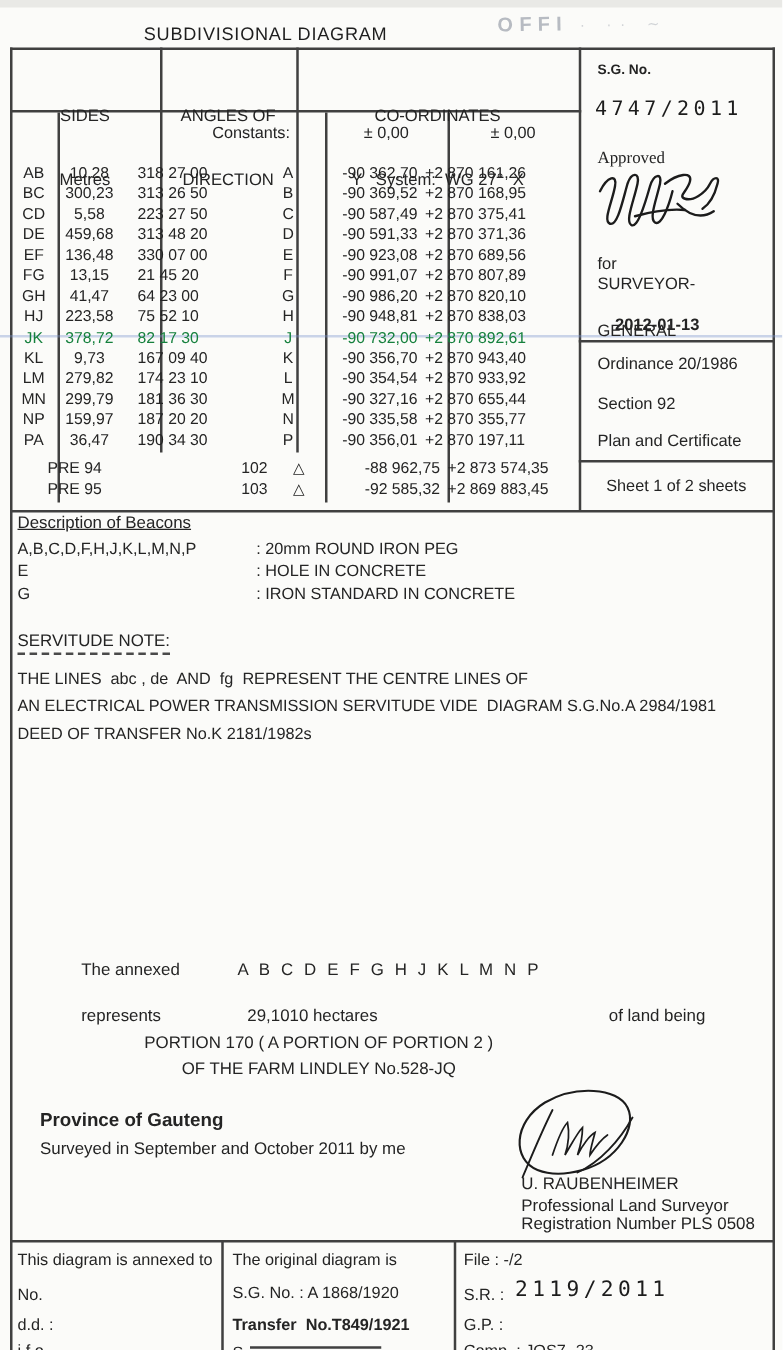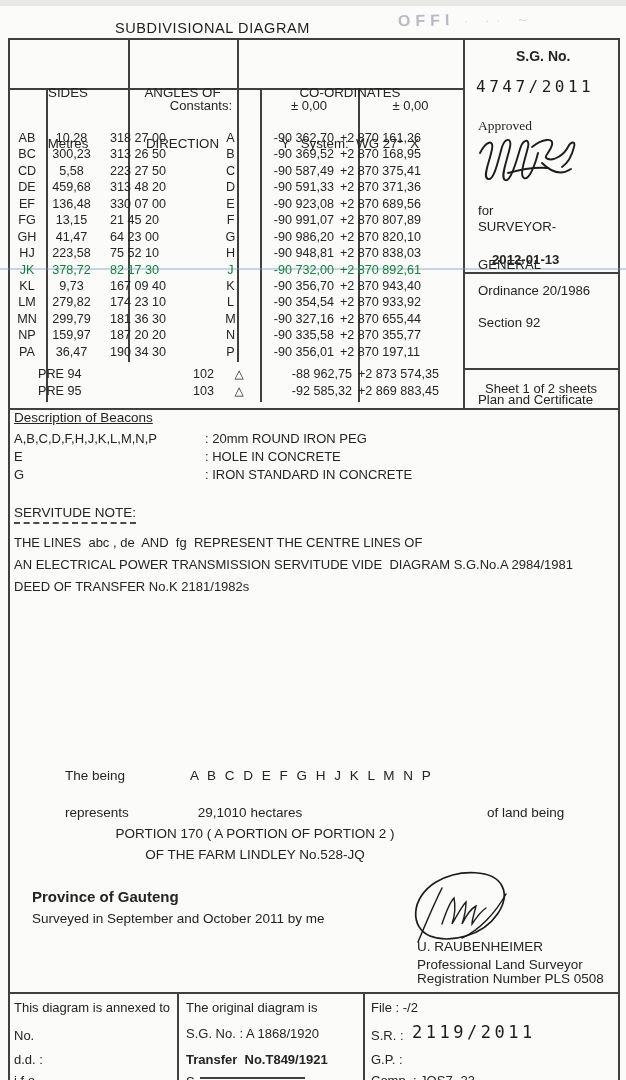--- a/index.html
+++ b/index.html
@@ -229,38 +229,38 @@
       <div class="prow">
         <div class="p-name">PRE 95</div>
         <div class="p-num">103</div>
         <div class="p-tri">△</div>
         <div class="c-y">-92 585,32</div>
         <div class="c-x">+2 869 883,45</div>
       </div>
 
   </div>
 
-  <div class="rp" style="top:48px;font-weight:700;font-size:14px;margin-left:38px;">S.G. No.</div>
+  <div class="rp" style="top:48px;font-weight:700;font-size:11px;">S.G. No.</div>
   <div class="stampnum" style="position:absolute;left:476px;top:77px;">4747/2011</div>
   <div class="rp" style="top:118px;font-size:13.5px;font-family:Liberation Serif, serif;">Approved</div>
   <svg style="position:absolute;left:472px;top:133px;" width="120" height="58" viewBox="0 0 120 58">
     <g fill="none" stroke="#1c1c1c" stroke-width="1.9" stroke-linecap="round">
       <path d="M8 20 C14 8 22 6 20 16 C18 28 10 44 16 46 C22 48 26 28 30 14 C33 5 40 4 38 14 C35 28 28 44 33 47 C38 50 44 30 48 16 C51 6 58 5 56 14 C53 27 47 42 52 45 C57 48 63 32 66 20"></path>
       <path d="M60 14 C70 6 82 4 80 12 C78 20 70 24 76 26 C82 28 92 22 96 14 C99 8 104 8 102 14 C100 22 96 30 90 34"></path>
       <path d="M36 40 C50 36 64 34 76 35"></path>
       <path d="M70 30 C80 40 90 42 99 36"></path>
     </g>
   </svg>
   <div class="rp" style="top:203px;">for</div>
   <div class="rp" style="top:219px;">SURVEYOR-</div>
   <div class="rp" style="top:235px;margin-top:22px;">GENERAL</div>
   <div class="rp bold6" style="left:492px;top:252px;">2012-01-13</div>
   <div class="rp" style="top:283px;">Ordinance 20/1986</div>
   <div class="rp" style="top:315px;">Section 92</div>
-  <div class="rp" style="top:345px;margin-top:47px;">Plan and Certificate</div>
+  <div class="rp" style="top:345px;">Plan and Certificate</div>
   <div class="t" style="left:463px;top:381px;width:156px;text-align:center;">Sheet 1 of 2 sheets</div>
 
   <div class="sect-title" style="top:410px;">Description of Beacons</div>
   <div class="beacons">
 
       <div class="brow">
         <div class="b-keys">A,B,C,D,F,H,J,K,L,M,N,P</div>
         <div class="b-desc">: 20mm ROUND IRON PEG</div>
       </div>
 
@@ -280,21 +280,21 @@
   <div class="servlines">
 
       <div class="srow">THE LINES  abc , de  AND  fg  REPRESENT THE CENTRE LINES OF</div>
 
       <div class="srow">AN ELECTRICAL POWER TRANSMISSION SERVITUDE VIDE  DIAGRAM S.G.No.A 2984/1981</div>
 
       <div class="srow">DEED OF TRANSFER No.K 2181/1982s</div>
 
   </div>
 
-  <div class="t" style="left:65px;top:768px;font-size:13.5px;">The being</div>
+  <div class="t" style="left:65px;top:768px;font-size:13.5px;">The annexed</div>
   <div class="t" style="left:190px;top:768px;font-size:13.5px;letter-spacing:2.5px;">A B C D E F G H J K L M N P</div>
   <div class="t" style="left:65px;top:805px;font-size:13.5px;">represents</div>
   <div class="t" style="left:120px;top:805px;width:260px;text-align:center;font-size:13.5px;">29,1010 hectares</div>
   <div class="t" style="left:487px;top:805px;font-size:13.5px;">of land being</div>
   <div class="t" style="left:60px;top:826px;width:390px;text-align:center;font-size:13.5px;">PORTION 170 ( A PORTION OF PORTION 2 )</div>
   <div class="t" style="left:60px;top:847px;width:390px;text-align:center;font-size:13.5px;">OF THE FARM LINDLEY No.528-JQ</div>
 
   <div class="t" style="left:32px;top:889px;font-size:15px;font-weight:700;">Province of Gauteng</div>
   <div class="t" style="left:32px;top:911px;font-size:13.5px;">Surveyed in September and October 2011 by me</div>
   <svg style="position:absolute;left:402px;top:868px;" width="120" height="76" viewBox="0 0 120 76">

